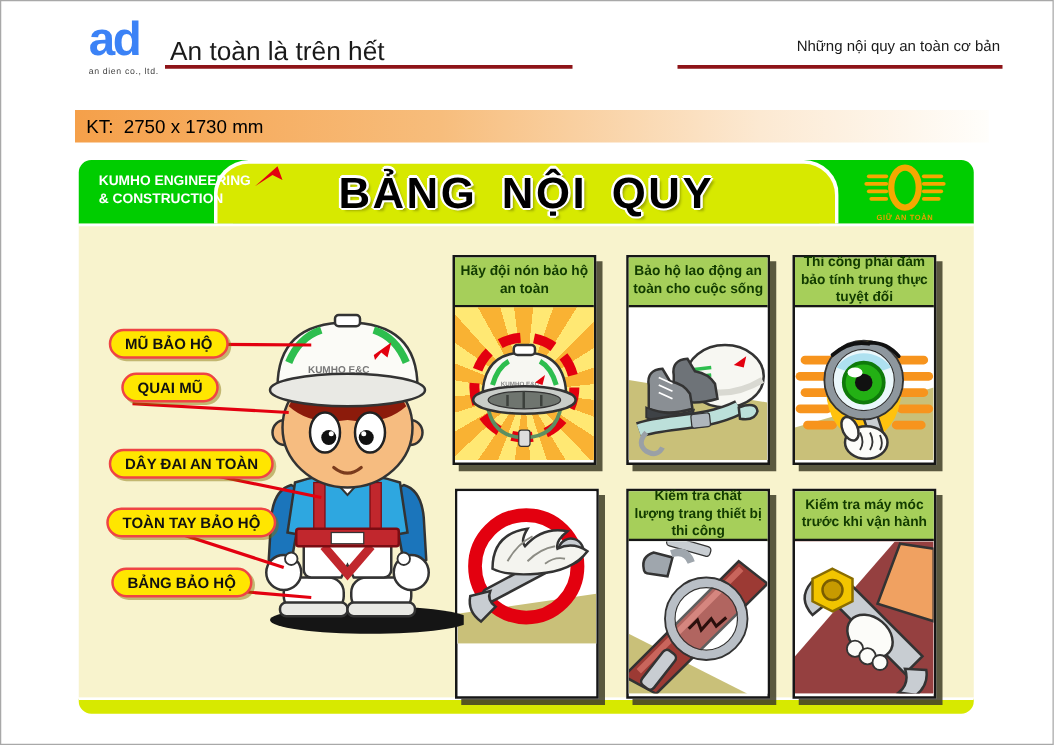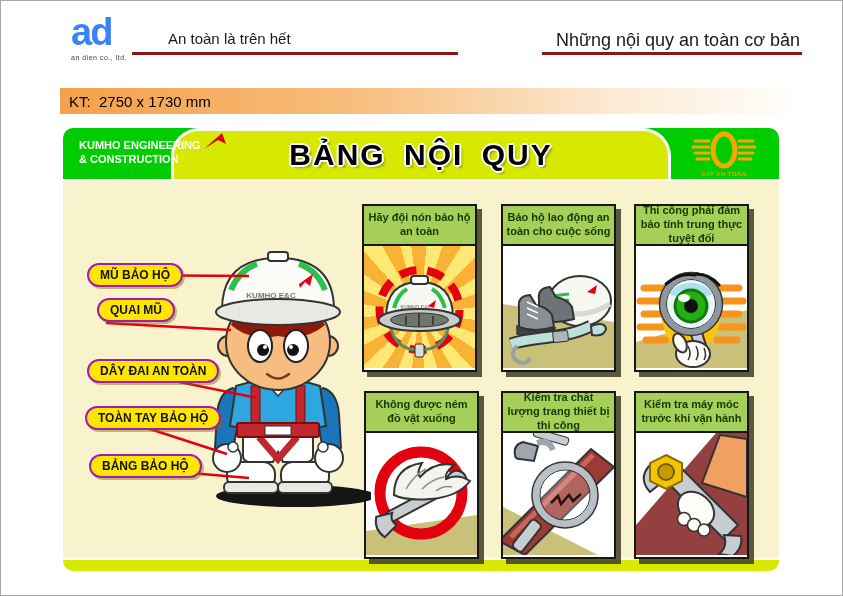--- a/index.html
+++ b/index.html
@@ -5,49 +5,49 @@
   * { margin:0; padding:0; box-sizing:border-box; }
   body { background:#e8e8e8; font-family:"Liberation Sans", sans-serif; }
   .canvas {
     position:relative; width:843px; height:596px; background:#fff;
     border:1px solid #a8a8a8; overflow:hidden; margin:0 auto;
   }
   
   .logo-text { position:absolute; left:70px; top:12px; font-size:38px; font-weight:bold;
     color:#3b82f6; letter-spacing:-2px; line-height:1; }
   .logo-sub { position:absolute; left:70px; top:53px; font-size:7px; color:#444; letter-spacing:.5px; }
-  .tagline-left { position:absolute; left:135px; top:29px; font-size:15px; color:#1a1a1a;margin-left:32px; }
-  .tagline-right { position:absolute; right:42px; top:29px; font-size:18px; color:#1a1a1a; }
+  .tagline-left { position:absolute; left:135px; top:29px; font-size:21px; color:#1a1a1a; }
+  .tagline-right { position:absolute; right:42px; top:29px; font-size:12px; color:#1a1a1a; }
   .rule { position:absolute; top:51px; height:3px; background:#8E1418; }
   .rule-left { left:131px; width:326px; }
   .rule-right { left:541px; width:260px; }
   
   .size-bar { position:absolute; left:59px; top:87px; width:731px; height:26px;
     background:linear-gradient(90deg,#F5A04A 0%,#F7BD7C 40%,#FCE9D2 75%,#FFFEFB 100%);
     display:flex; align-items:center; padding-left:9px; font-size:15px; color:#000; white-space:pre; }
   
   .board { position:absolute; left:62px; top:127px; width:716px; height:443px; }
   .band { position:absolute; left:0; top:0; width:100%; height:51px; background:#00CD00;
     border-radius:10px 10px 0 0; }
   .tab { position:absolute; left:108px; top:0; width:500px; height:51px; background:#D7E900;
     border:3px solid #fff; border-bottom:none; border-radius:28px 28px 0 0;
     display:flex; align-items:center; justify-content:center; }
-  .board-title { font-size:30px; font-weight:bold; color:#000; letter-spacing:2px; word-spacing:8px;
+  .board-title { font-size:35px; font-weight:bold; color:#000; letter-spacing:2px; word-spacing:8px;
     text-shadow:-2px 0 #fff,2px 0 #fff,0 -2px #fff,0 2px #fff,-1px -1px #fff,1px -1px #fff,-1px 1px #fff,1px 1px #fff,3px 3px 2px rgba(0,0,0,.25); }
   .company { position:absolute; left:16px; top:11px; color:#fff; font-weight:bold; font-size:11px;
     line-height:1.25; z-index:2; }
   .company-arrow { position:absolute; left:140px; top:2px; z-index:3; }
   .badge { position:absolute; right:22px; top:3px; width:66px; text-align:center; z-index:2; }
   .badge-caption { font-size:6px; font-weight:bold; color:#E8A000; letter-spacing:.5px; margin-top:-2px; }
   .body { position:absolute; left:0; top:51px; width:100%; height:379px; background:#F8F3CD;
     border-top:2px solid #fff; }
   .footer-strip { position:absolute; left:0; bottom:0; width:100%; height:13px; background:#D7E900;
     border-top:2px solid #fff; border-radius:0 0 10px 10px; }
   
-  .pill { position:absolute; background:#FFE600; border:2px solid #a21caf; border-radius:999px;
+  .pill { position:absolute; background:#FFE600; border:2px solid #ef4444; border-radius:999px;
     padding:3px 11px; font-size:12px; font-weight:bold; color:#111; white-space:nowrap;
     box-shadow:2px 2px 0 rgba(130,110,0,.45); z-index:3; }
   .char-layer { position:absolute; left:18px; top:98px; width:290px; height:285px; z-index:2; }
   
   .panel { position:absolute; width:115px; height:168px; background:#fff; border:2px solid #161616;
     box-shadow:5px 5px 0 rgba(62,60,38,.85); }
   .caption { height:40px; background:#A6CF5A; border-bottom:2px solid #161616;
     display:flex; align-items:center; justify-content:center; text-align:center;
     font-size:11px; font-weight:bold; color:#123B00; line-height:1.25; padding:2px 3px; }
   .art { position:relative; width:111px; height:122px; overflow:hidden; background:#fff; }
@@ -243,21 +243,20 @@
           <path d="M33 48 a27 27 0 0 1 44 0 q-22 9 -44 0 z" fill="#AEE1F0"></path>
           <circle cx="55" cy="60" r="16" fill="#23B014" stroke="#0E7A0A" stroke-width="3"></circle>
           <circle cx="55" cy="60" r="7" fill="#111"></circle>
           <ellipse cx="48" cy="52" rx="6" ry="4" fill="#fff"></ellipse>
           <path d="M30 38 q14 -12 29 -9 M60 28 q14 0 23 11" stroke="#111" stroke-width="3" fill="none" stroke-linecap="round"></path>
         </svg>
       </div>
     </div>
 
     <div class="panel" style="left:301px; top:263px;">
-      <div class="caption">Không được ném đồ vật xuống</div>
       <div class="art">
         <svg width="111" height="122" viewBox="0 0 111 122">
           <polygon points="0,98 111,82 111,122 0,122" fill="#C9C079"></polygon>
           <circle cx="55" cy="60" r="41" fill="none" stroke="#E3000F" stroke-width="11"></circle>
           <g transform="rotate(-28 55 68)">
             <rect x="18" y="62" width="76" height="11" rx="3" fill="#C8CDD2" stroke="#333" stroke-width="2"></rect>
             <path d="M22 78 l-16 5 q-6 -12 2 -22 l16 4 q-6 5 -2 13 z" fill="#C8CDD2" stroke="#333" stroke-width="2"></path>
             <circle cx="96" cy="67" r="10" fill="#C8CDD2" stroke="#333" stroke-width="2"></circle>
             <circle cx="96" cy="67" r="4" fill="#fff" stroke="#333"></circle>
           </g>

